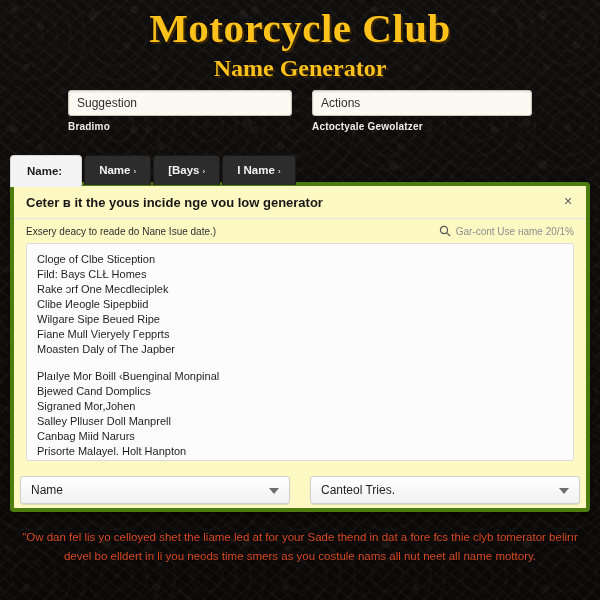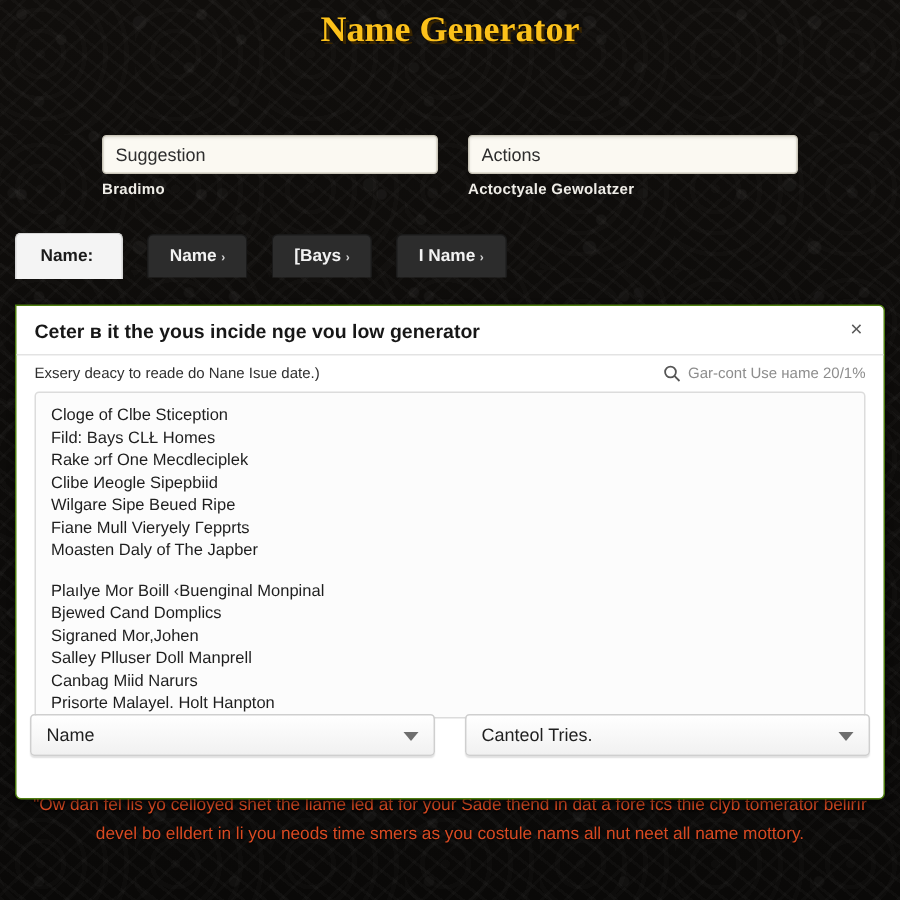--- a/index.html
+++ b/index.html
@@ -97,22 +97,22 @@
     color: #efede7;
     letter-spacing: 0.2px;
   }
 
   
   .tabs {
     position: absolute;
     top: 155px;
     left: 10px;
     display: flex;
-    align-items: center;
-    gap: 16px;
+    align-items: flex-start;
+    gap: 2px;
     z-index: 3;
   }
   .tab {
     background: #2c2c2c;
     color: #f2f2f2;
     font-size: 11.5px;
     font-weight: bold;
     padding: 8px 14px 7px 14px;
     border-radius: 4px 4px 0 0;
     border: 1px solid #1a1a1a;
@@ -129,26 +129,25 @@
   .tab .caret { font-size: 8px; opacity: 0.85; margin-left: 3px; }
 
   
   .panel {
     position: absolute;
     top: 182px;
     left: 10px;
     width: 580px;
     height: 330px;
     box-sizing: border-box;
-    background: #ffffff;
-    border: 1px solid #4d7c0f;
+    background: #fef9c3;
+    border: 4px solid #4d7c0f;
     border-radius: 0 4px 4px 4px;
     box-shadow: 0 2px 5px rgba(0,0,0,0.55);
     z-index: 2;
-    margin-top: 21px;
   }
   .panel-head {
     position: relative;
     padding: 9px 12px 7px 12px;
     border-bottom: 1px solid #e3e3e3;
   }
   .panel-title {
     font-size: 13px;
     font-weight: bold;
     color: #171717;
@@ -259,20 +258,21 @@
     color: #d94a22;
     text-shadow: 0 1px 1px rgba(0,0,0,0.7);
   }
 </style>
 </head>
 <body>
 
 <div class="page"></div>
 
 <div class="title-wrap">
+  <div class="title-main">Motorcycle Club</div>
   <div class="title-sub">Name Generator</div>
 </div>
 
 <div class="form-row">
   <div class="field-group left">
     <input class="field-input" type="text" value="Suggestion" style="">
     <div class="field-caption">Bradimo</div>
   </div>
   <div class="field-group right">
     <input class="field-input" type="text" value="Actions" style="">

